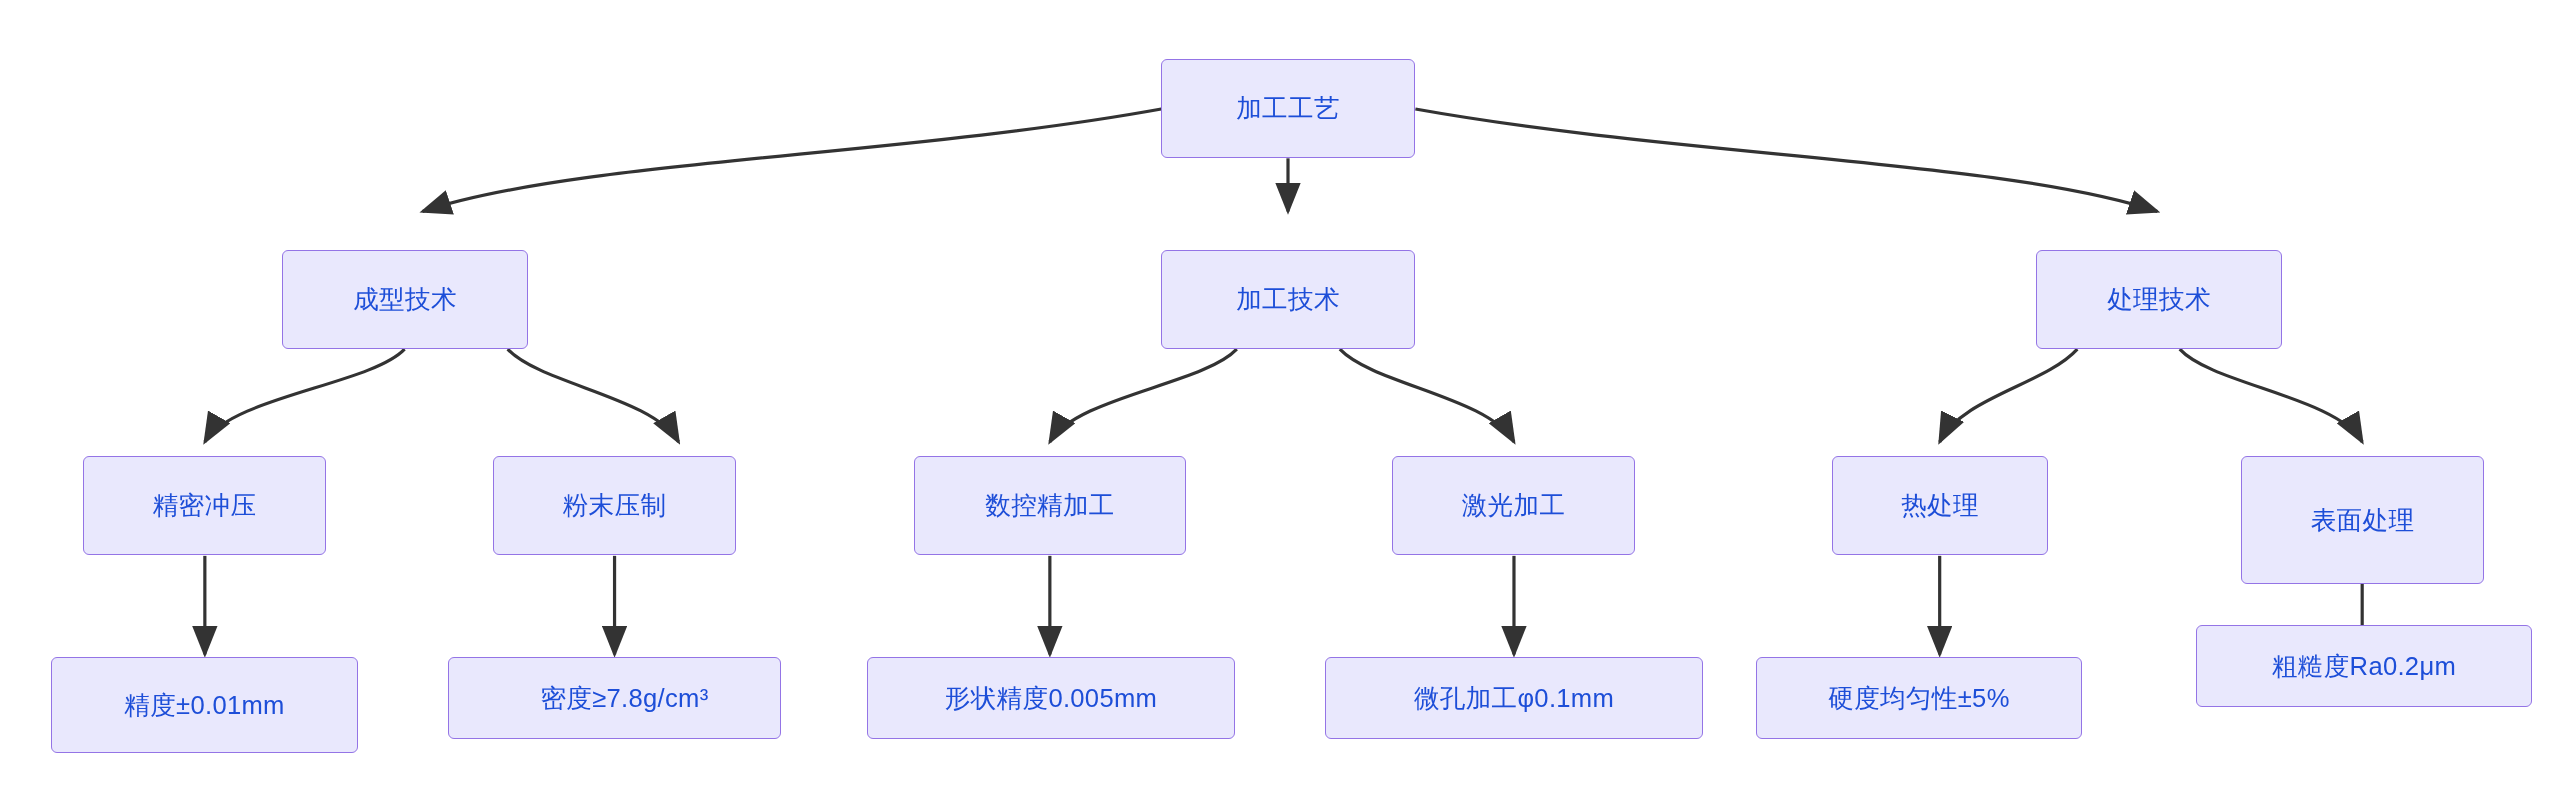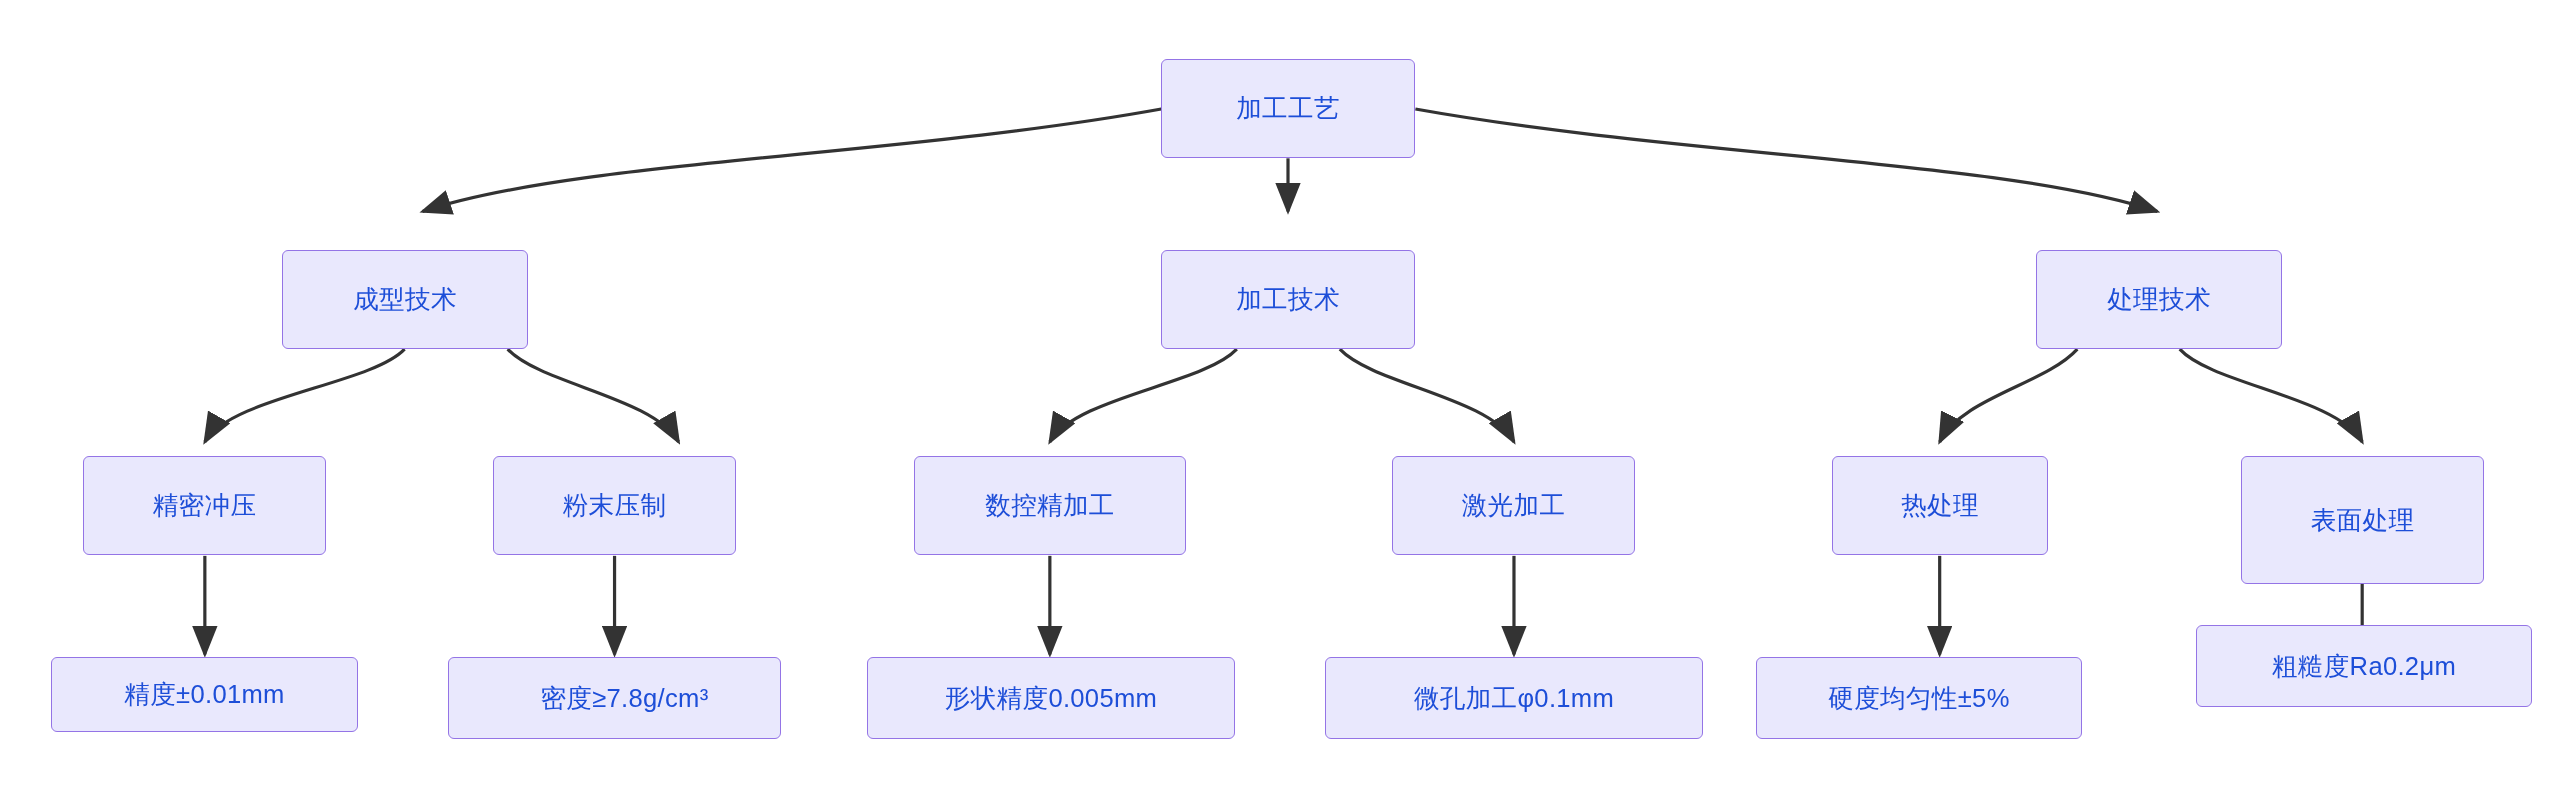--- a/index.html
+++ b/index.html
@@ -108,21 +108,21 @@
   <div class="node" style="left:1832px; top:456px; width:216px; height:99px;">
     <span class="node-label">热处理</span>
   </div>
   <div class="node" style="left:1392px; top:456px; width:243px; height:99px;">
     <span class="node-label">激光加工</span>
   </div>
   <div class="node" style="left:2241px; top:456px; width:243px; height:128px;">
     <span class="node-label">表面处理</span>
   </div>
 
-  <div class="node" style="left:51px; top:657px; width:307px; height:75px;">
+  <div class="node" style="left:51px; top:657px; width:307px; height:96px;">
     <span class="node-label">精度±0.01mm</span>
   </div>
   <div class="node" style="left:448px; top:657px; width:333px; height:82px;padding-left:20px;">
     <span class="node-label">密度≥7.8g/cm³</span>
   </div>
   <div class="node" style="left:867px; top:657px; width:368px; height:82px;">
     <span class="node-label">形状精度0.005mm</span>
   </div>
   <div class="node" style="left:1325px; top:657px; width:378px; height:82px;">
     <span class="node-label">微孔加工φ0.1mm</span>

